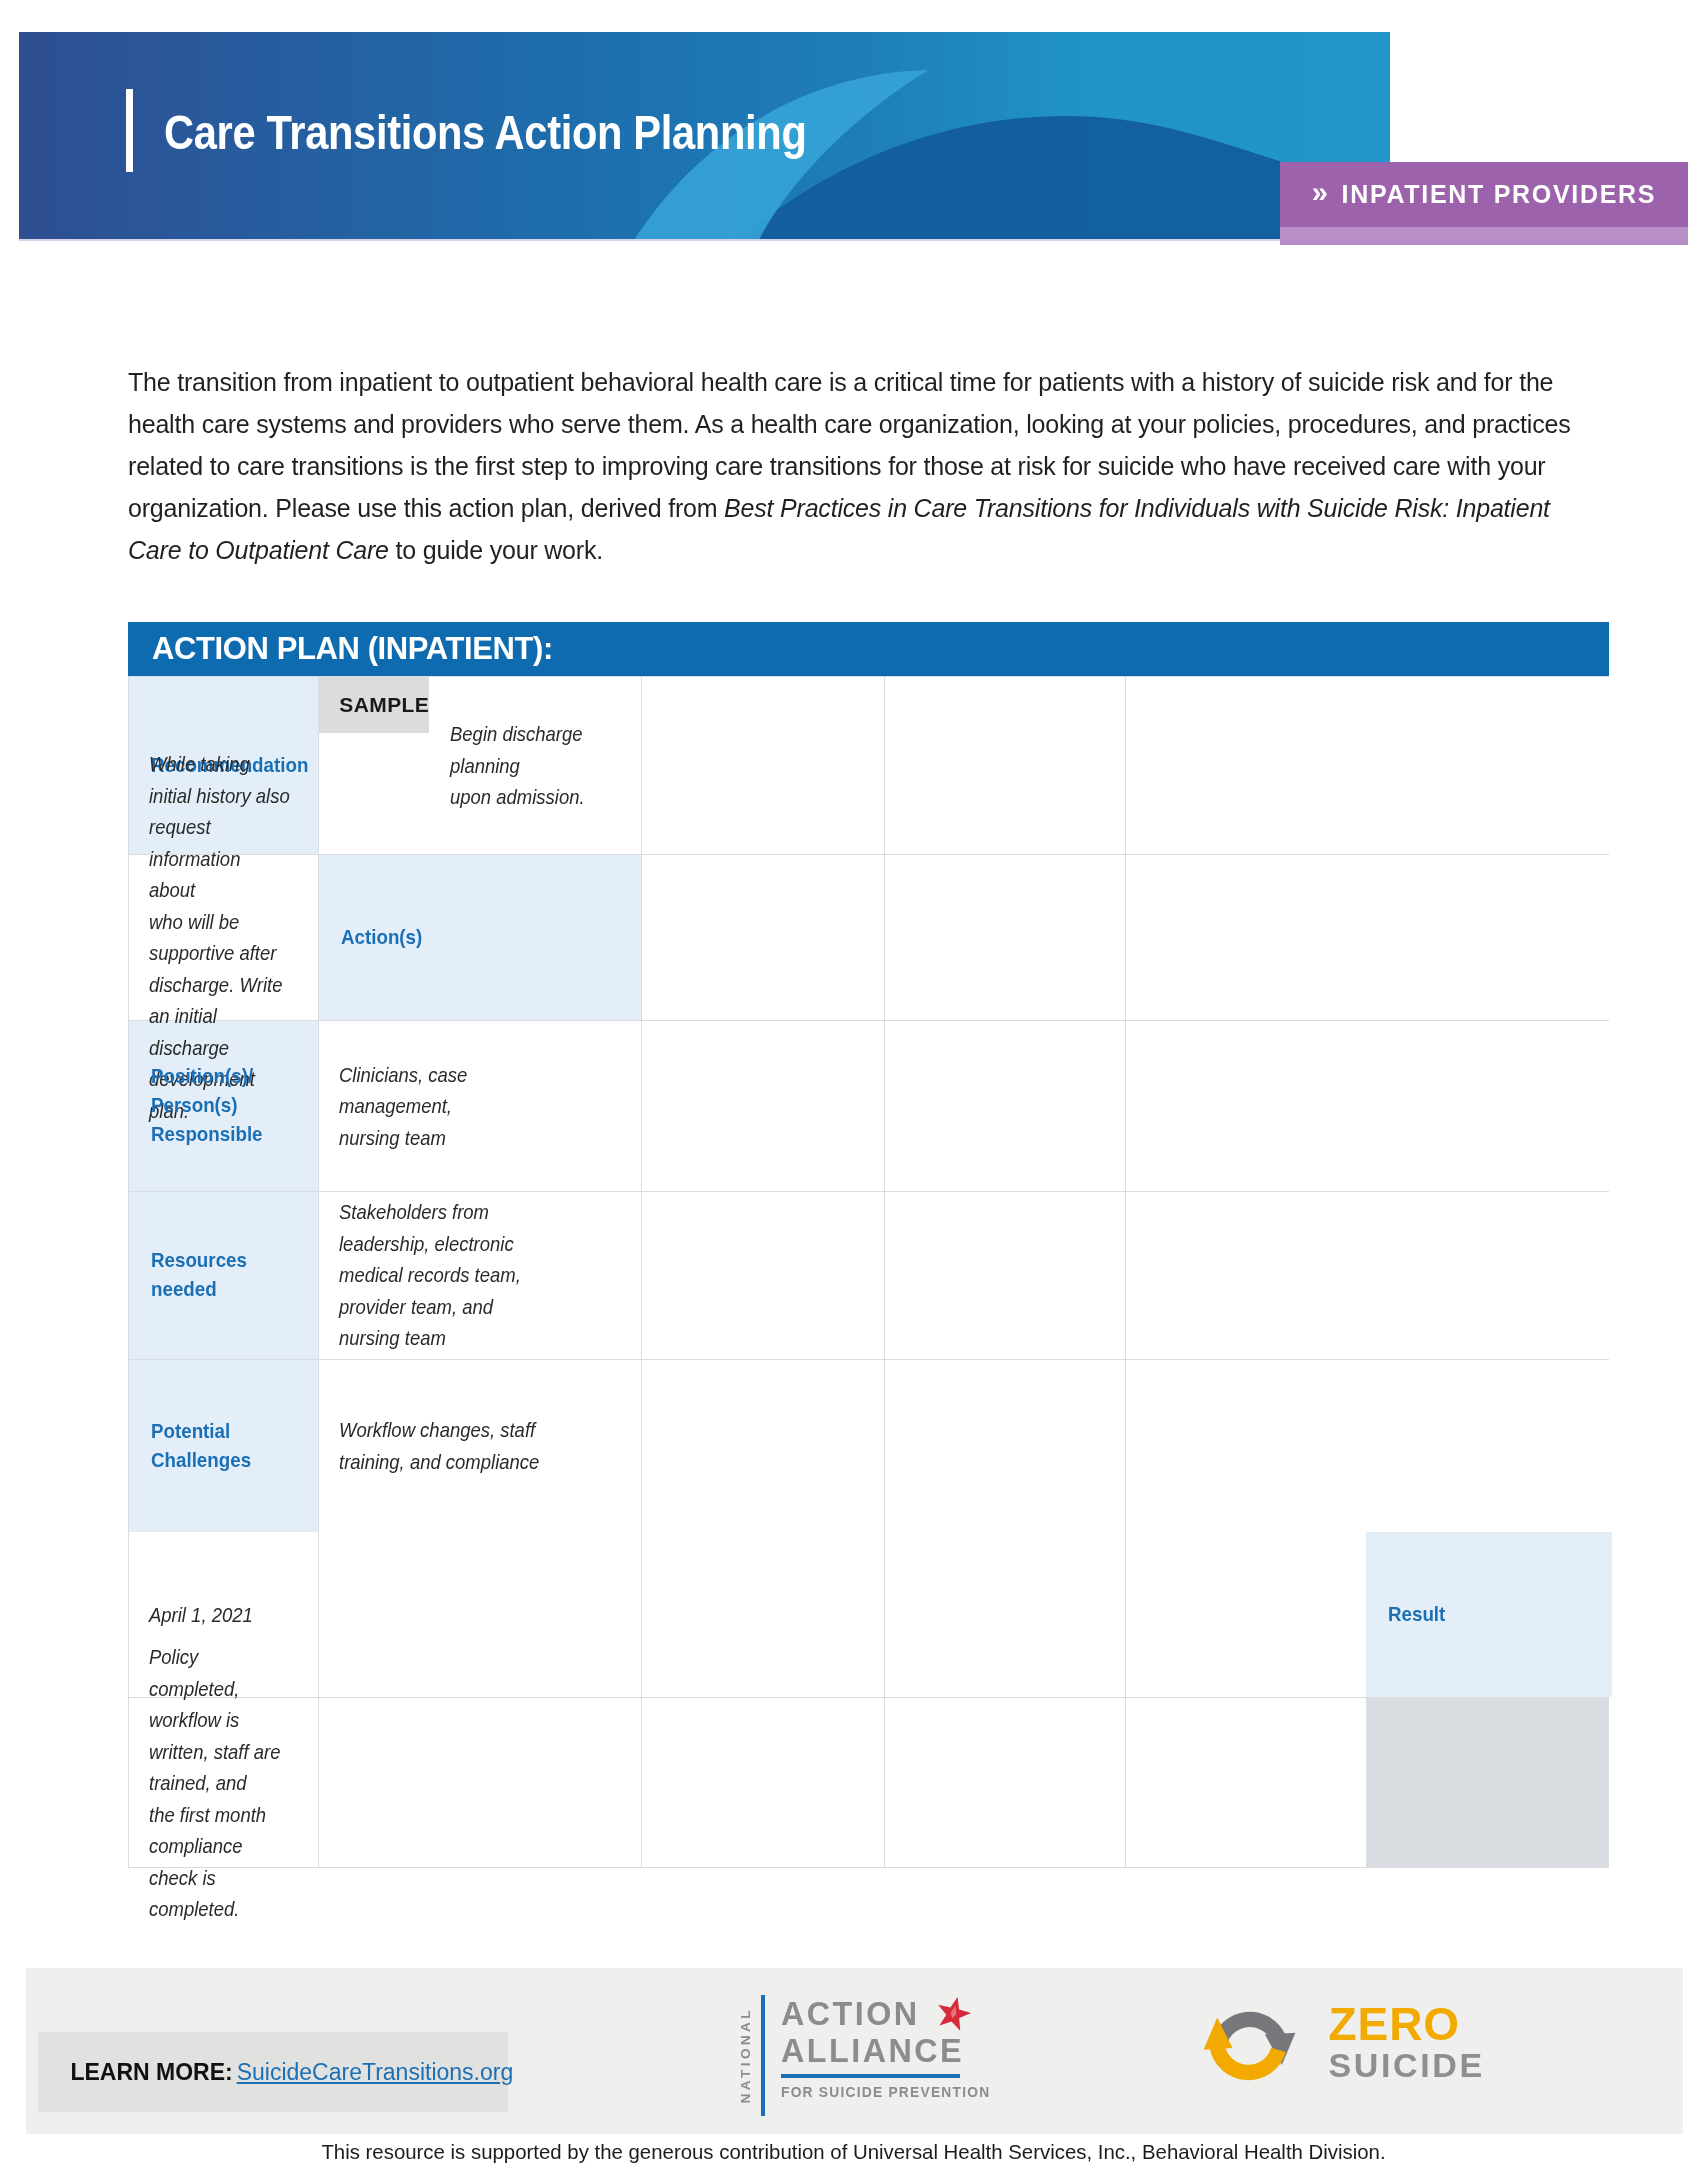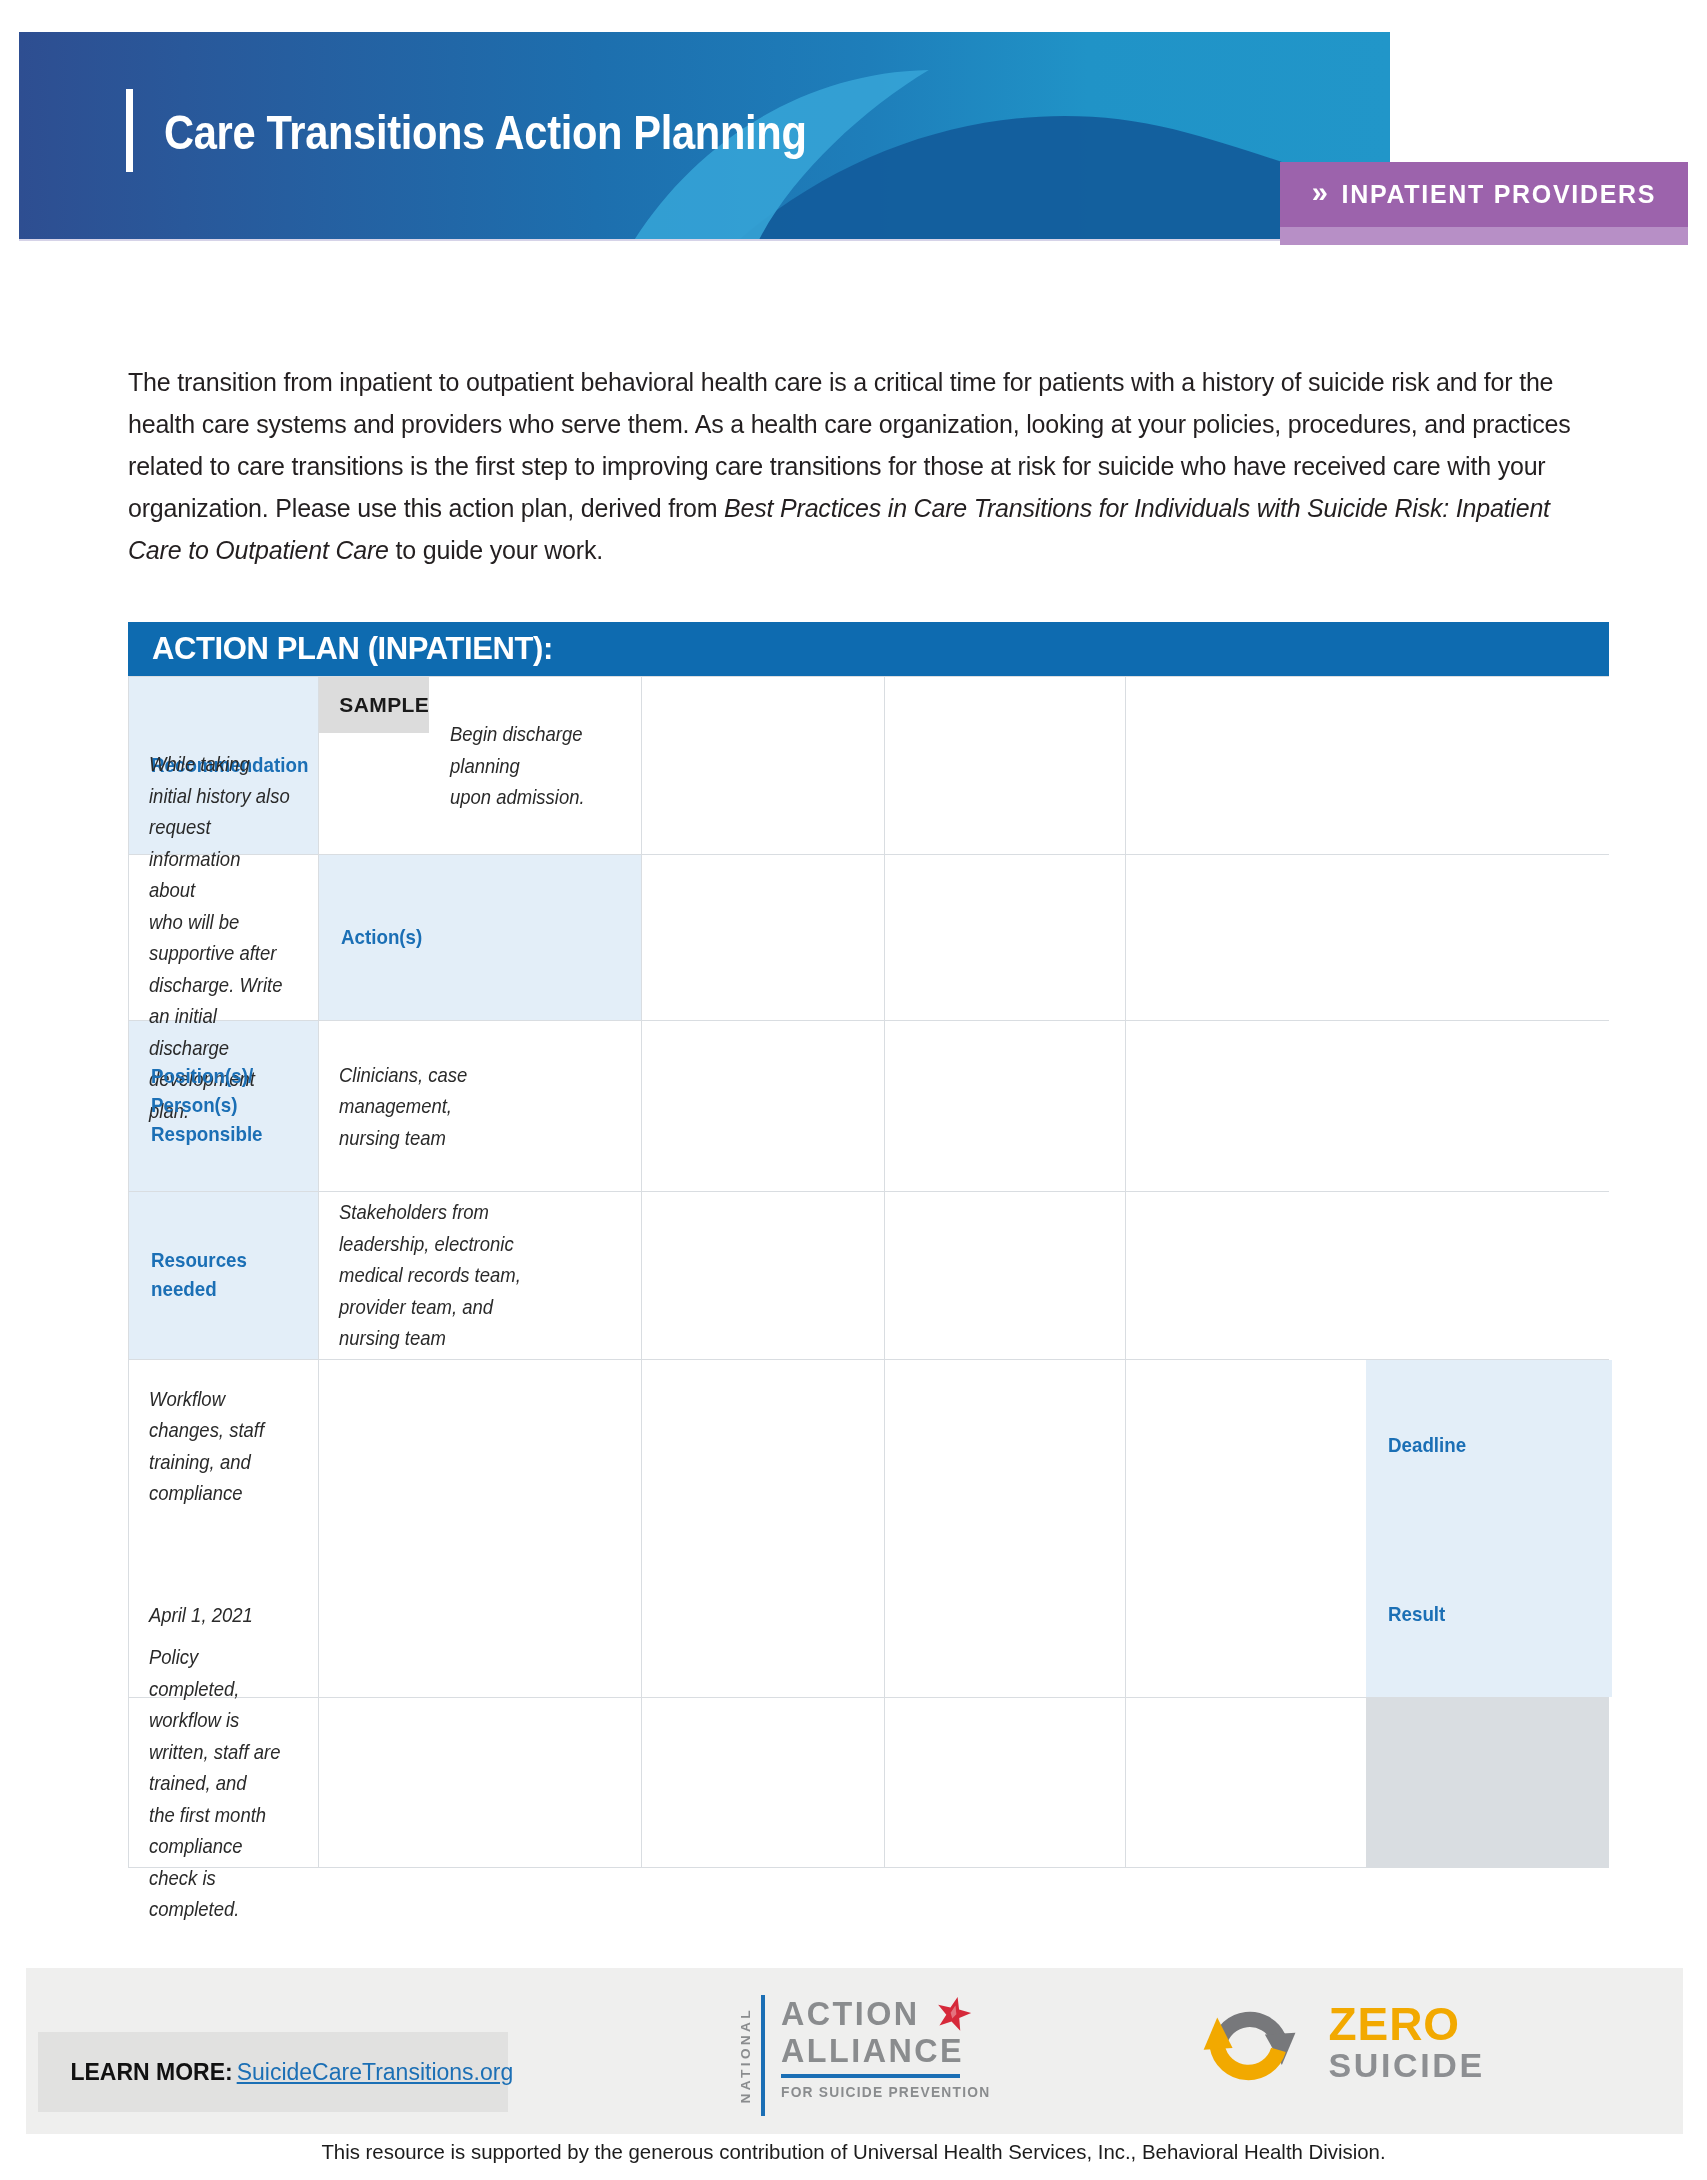--- a/index.html
+++ b/index.html
@@ -140,28 +140,29 @@
       <div class="cell smpcell"><span class="sq">Stakeholders from
 leadership, electronic
 medical records team,
 provider team, and
 nursing team</span></div>
       <div class="cell"></div>
       <div class="cell"></div>
       <div class="cell"></div>
       <div class="cell"></div>
 
+      <div class="cell lblcell"><span class="sq">Potential
+Challenges</span></div>
       <div class="cell smpcell"><span class="sq">Workflow changes, staff
 training, and compliance</span></div>
       <div class="cell"></div>
       <div class="cell"></div>
       <div class="cell"></div>
       <div class="cell"></div>
 
-      <div class="cell lblcell"><span class="sq">Deadline</span></div>
       <div class="cell smpcell"><span class="sq">April 1, 2021</span></div>
       <div class="cell"></div>
       <div class="cell"></div>
       <div class="cell"></div>
       <div class="cell"></div>
 
       <div class="cell lblcell"><span class="sq">Result</span></div>
       <div class="cell smpcell"><span class="sq">Policy completed, workflow is
 written, staff are trained, and
 the first month compliance

